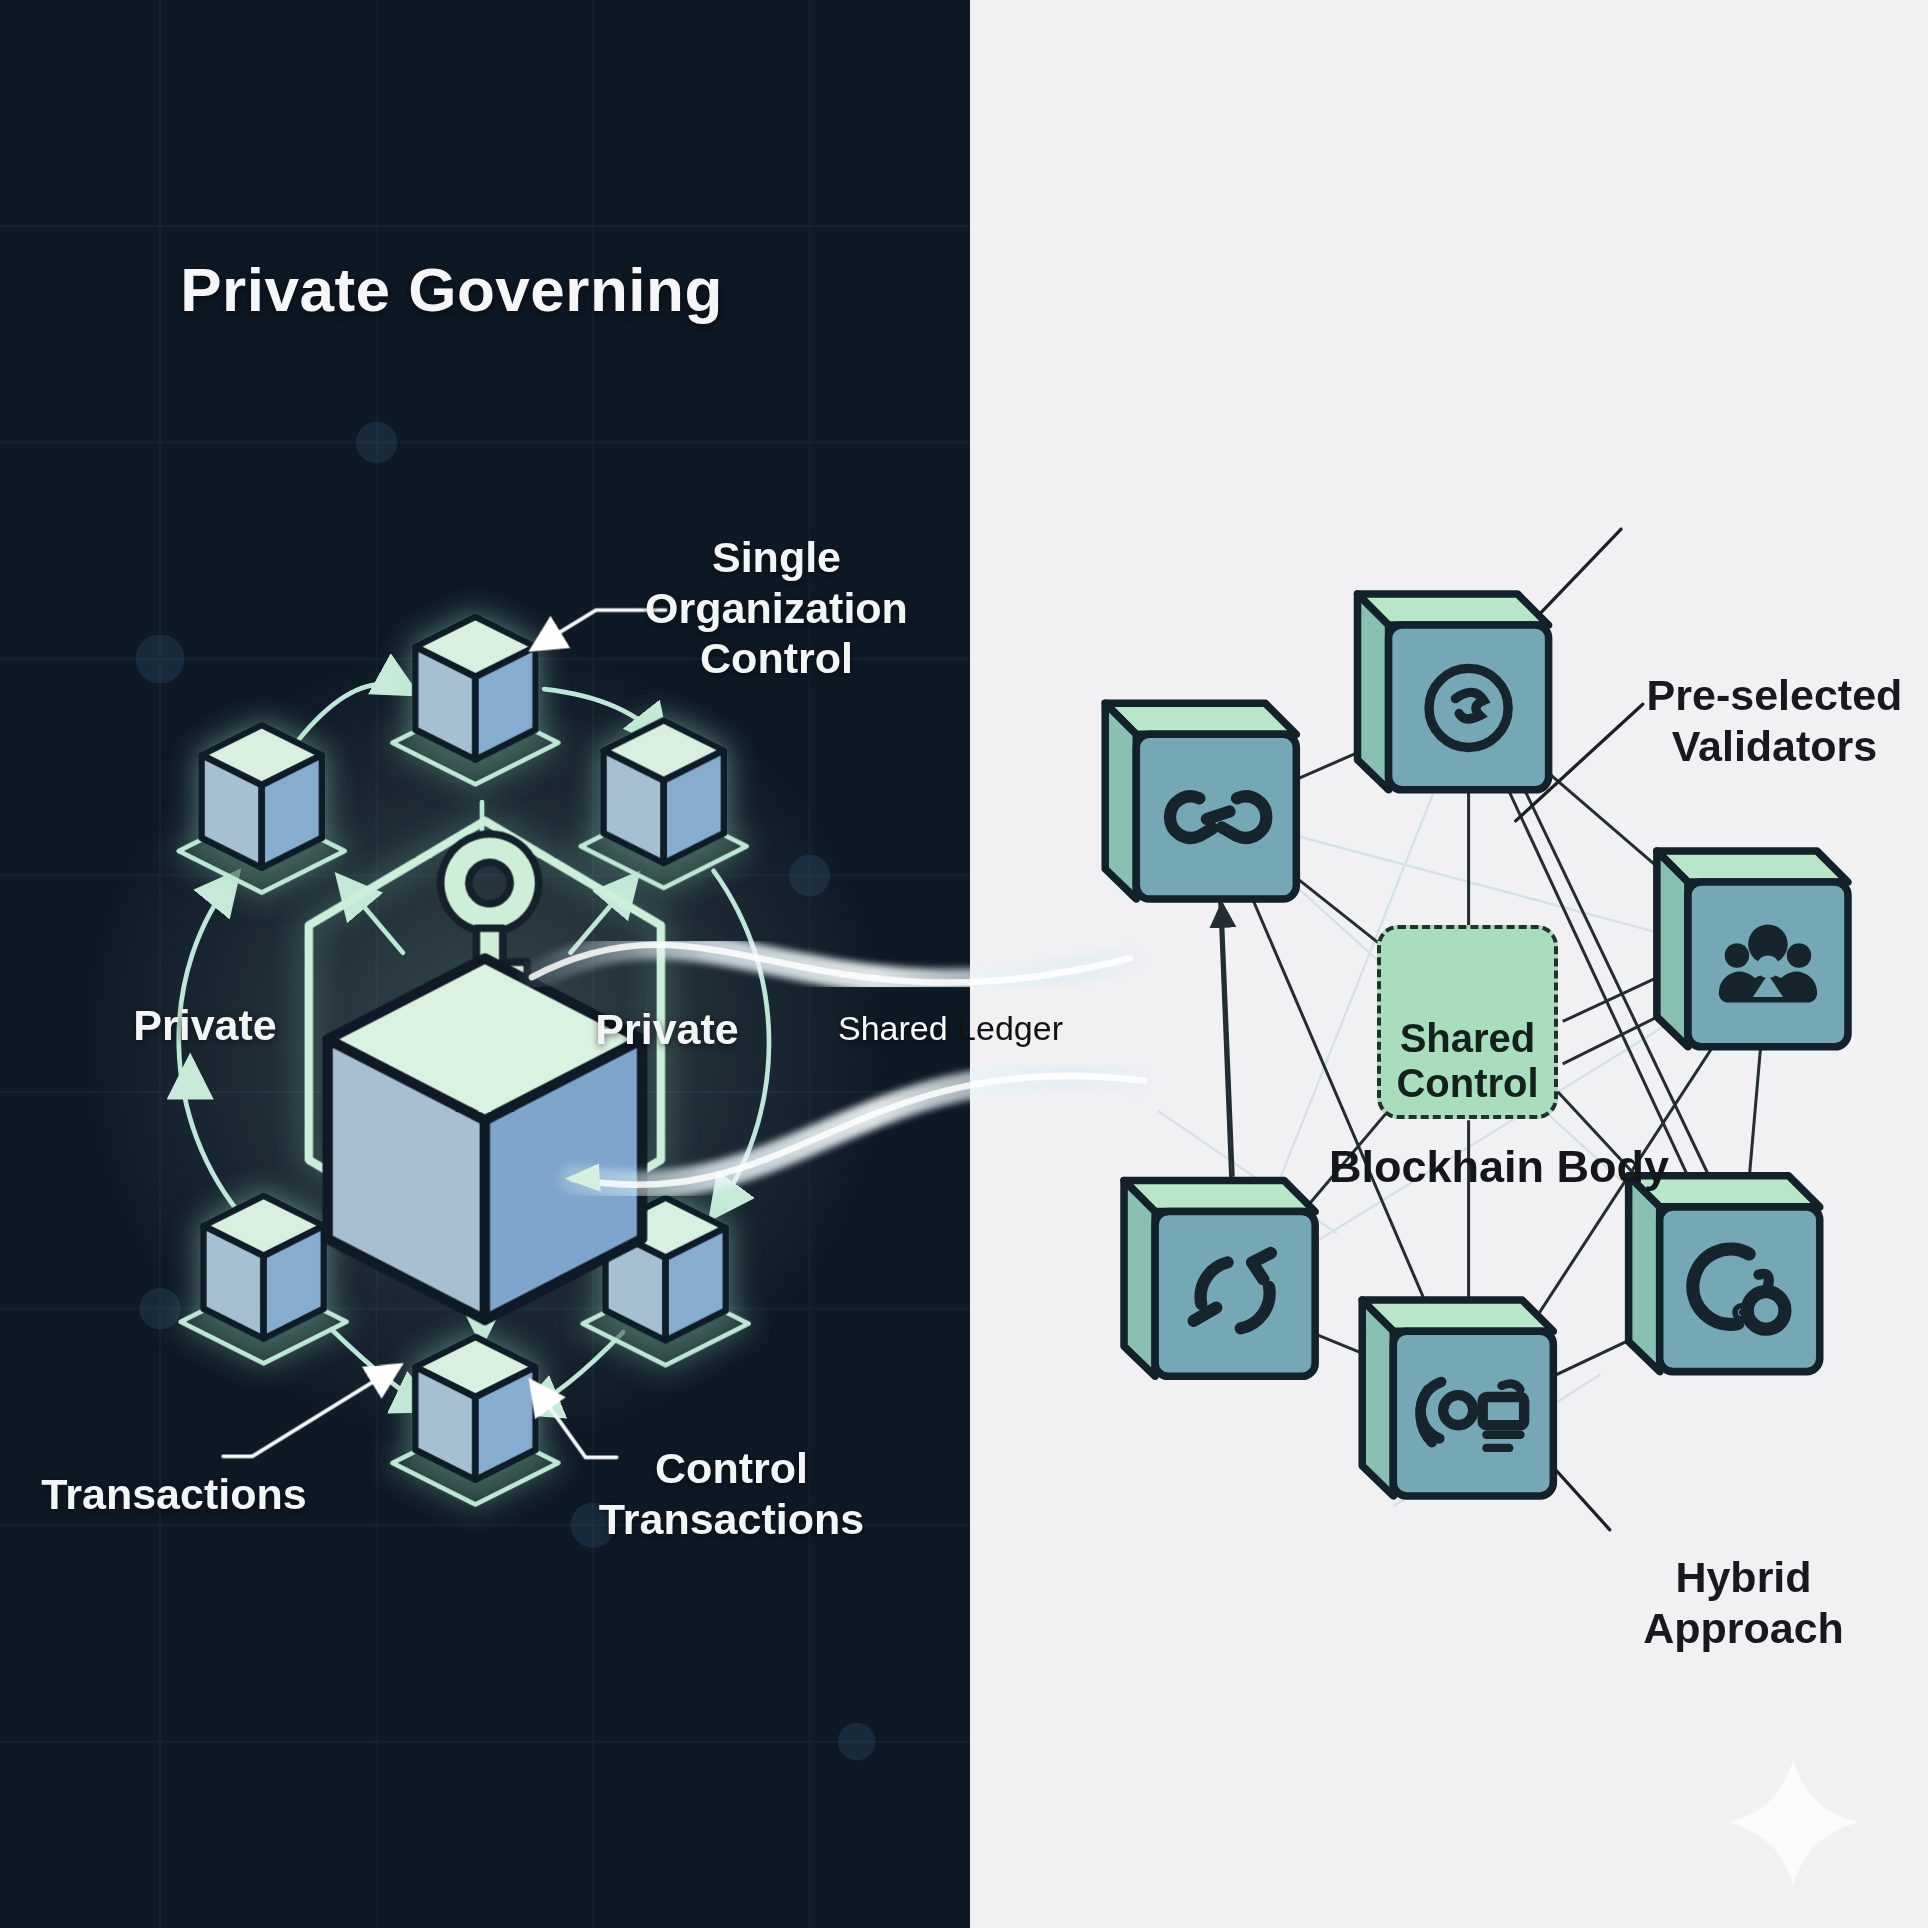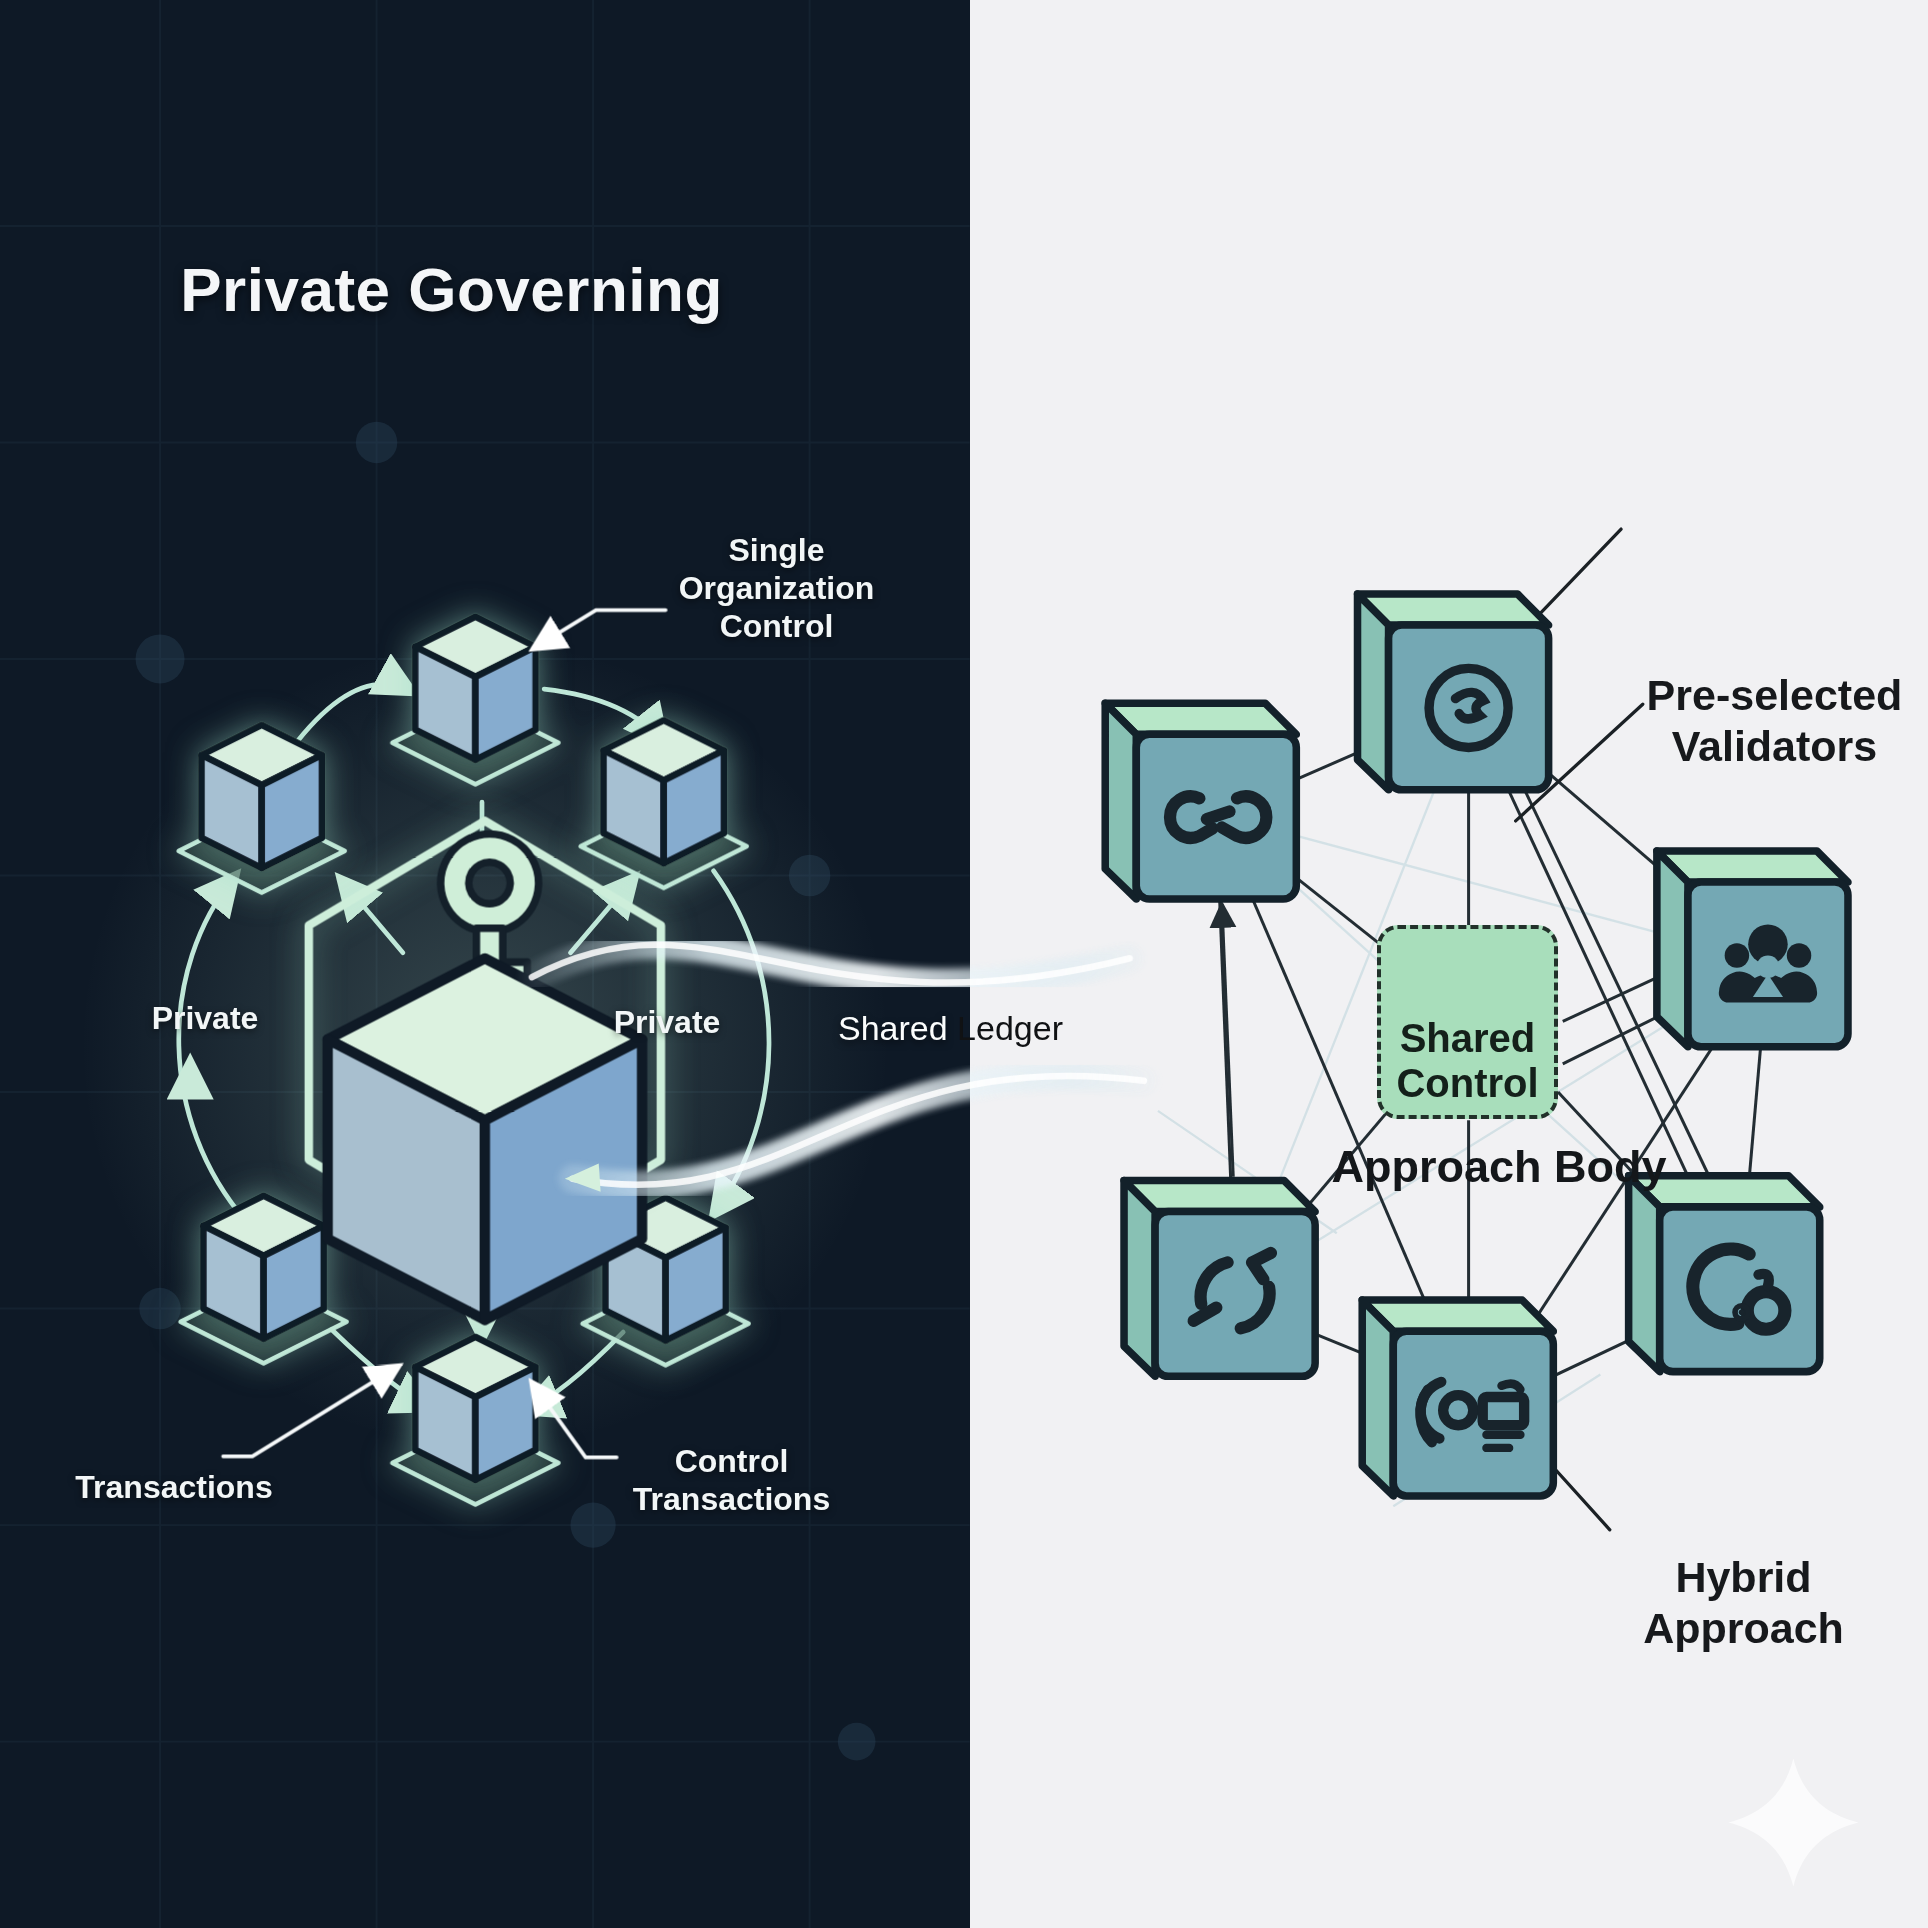--- a/index.html
+++ b/index.html
@@ -3,21 +3,21 @@
 <meta charset="utf-8">
 <style>
   html,body{margin:0;padding:0;background:#000;}
   #stage{position:relative;width:1928px;height:1928px;overflow:hidden;
          font-family:"Liberation Sans","DejaVu Sans",sans-serif;}
   .panel{position:absolute;top:0;height:1928px;}
   #panel-left{left:0;width:970px;background:#0e1926;}
   #panel-right{left:970px;width:959px;background:#f1f1f3;}
   svg{position:absolute;left:0;top:0;}
   .lbl{position:absolute;white-space:pre-line;text-align:center;line-height:1.18;}
-  .lbl-dark-bg{color:#f2f6f7;font-weight:700;font-size:32px;text-shadow:0 1.9px 7.5px rgba(0,0,0,.55);}
+  .lbl-dark-bg{color:#f2f6f7;font-weight:700;font-size:43px;text-shadow:0 1.9px 7.5px rgba(0,0,0,.55);}
   .lbl-light-bg{color:#17191c;font-weight:700;font-size:43px;}
   .title{position:absolute;font-weight:700;font-size:62px;letter-spacing:0.5px;text-align:center;}
   #title-left{color:#f4f6f8;left:75px;top:254px;width:753px;text-shadow:0 2.8px 9.4px rgba(0,0,0,.6);}
   #title-right{color:#0c0e11;left:1064px;top:252px;width:772px;}
   #shared-ledger{position:absolute;left:734px;top:1009px;width:433px;text-align:center;
                  font-size:34px;font-weight:400;}
   #shared-ledger .w{color:#fbfdfd;text-shadow:0 2.8px 7.5px rgba(0,0,0,.55);}
   #shared-ledger .b{color:#101214;}
   #shared-control-box{position:absolute;left:1377px;top:925px;width:181px;height:194px;
      background:#a8debb;border:4.7px dashed #22312a;border-radius:21px;box-sizing:border-box;
@@ -258,15 +258,15 @@
 
   <div class="lbl lbl-light-bg" style="left:1605px;top:670px;width:339px;">Pre-selected
 Validators</div>
   <div class="lbl lbl-light-bg" style="left:1574px;top:1552px;width:339px;">Hybrid
 Approach</div>
 
   <div id="shared-control-box">
     <div id="shared-control-text">Shared
 Control</div>
   </div>
-  <div id="governing-body">Approach Body</div>
+  <div id="governing-body">Blockhain Body</div>
 </div>
 
 
 </body></html>

